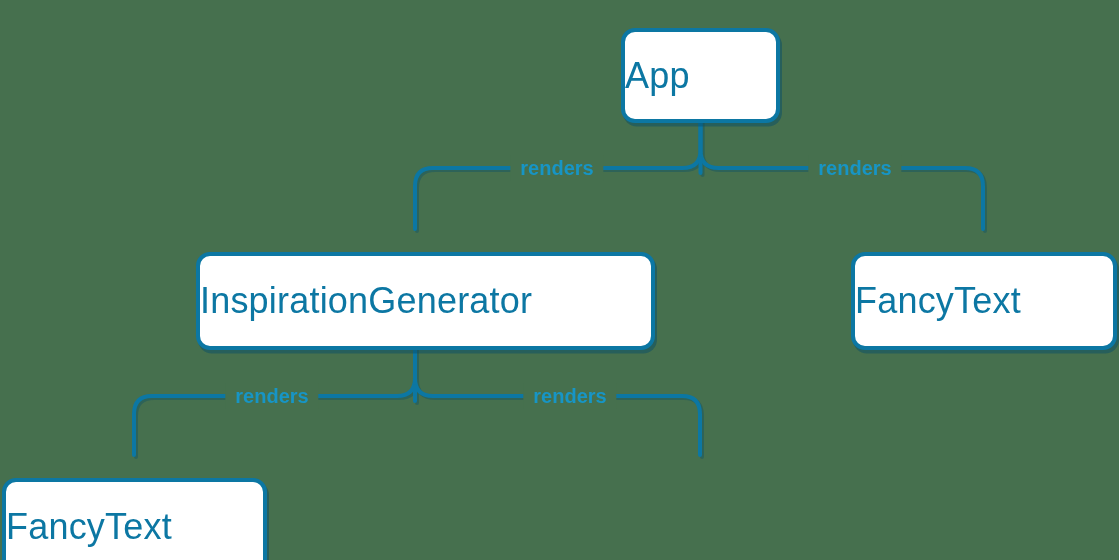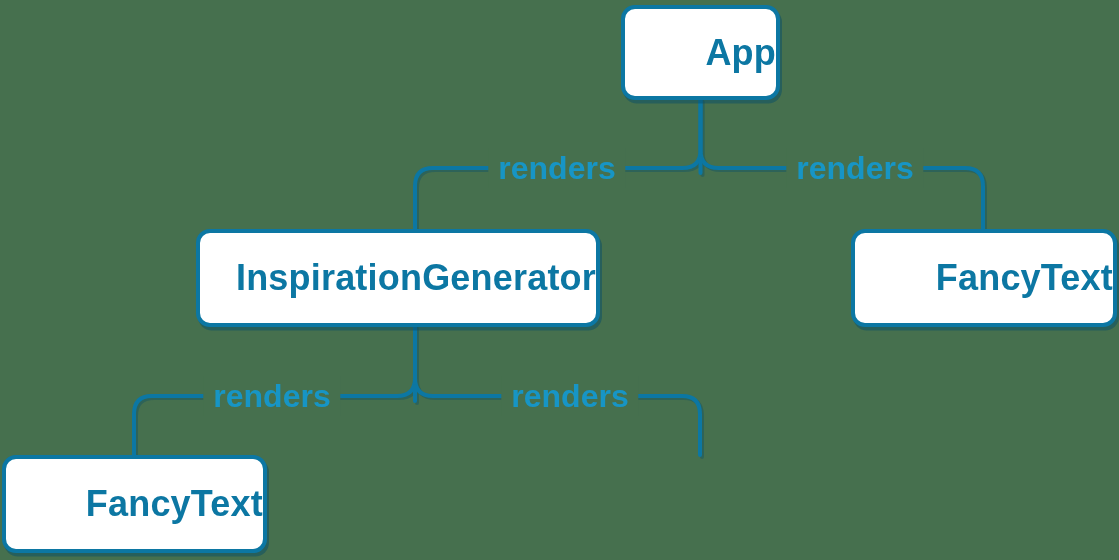--- a/index.html
+++ b/index.html
@@ -24,37 +24,38 @@
     stroke-linecap:round;
   }
   .edge-shadow{filter:drop-shadow(2px 2.5px 0 rgba(8,78,104,0.38));}
   .node{
     position:absolute;
     box-sizing:border-box;
     background:var(--node-fill);
     border:4px solid var(--accent);
     border-radius:14px;
     box-shadow:2px 3.5px 0 rgba(8,78,104,0.5);
-    display:flex;align-items:center;justify-content:flex-end;
+    display:flex;align-items:center;justify-content:flex-start;
     color:var(--accent);
     font-size:36px;
-    font-weight:700;
+    font-weight:400;
     letter-spacing:0.2px;
+    margin-top:23px;
   }
   .node-app{left:621px;top:5px;width:159px;height:95px;}
-  .node-ig{left:196px;top:229px;width:404px;height:98px;}
+  .node-ig{left:196px;top:229px;width:459px;height:98px;}
   .node-ft-top{left:851px;top:229px;width:266px;height:98px;}
   .node-ft-bottom{left:2px;top:455px;width:265px;height:98px;}
   .node-copyright{left:568px;top:455px;width:265px;height:98px;}
   .edge-label{
     position:absolute;
     transform:translate(-50%,-50%);
     color:var(--label);
     background:var(--bg);
-    font-size:32px;
+    font-size:20px;
     font-weight:600;
     padding:0 10px;
     line-height:1.25;
     white-space:nowrap;
   }
   .edge-label-1{left:557px;top:168px;}
   .edge-label-2{left:855px;top:168px;}
   .edge-label-3{left:272px;top:396px;}
   .edge-label-4{left:570px;top:396px;}
 </style>

